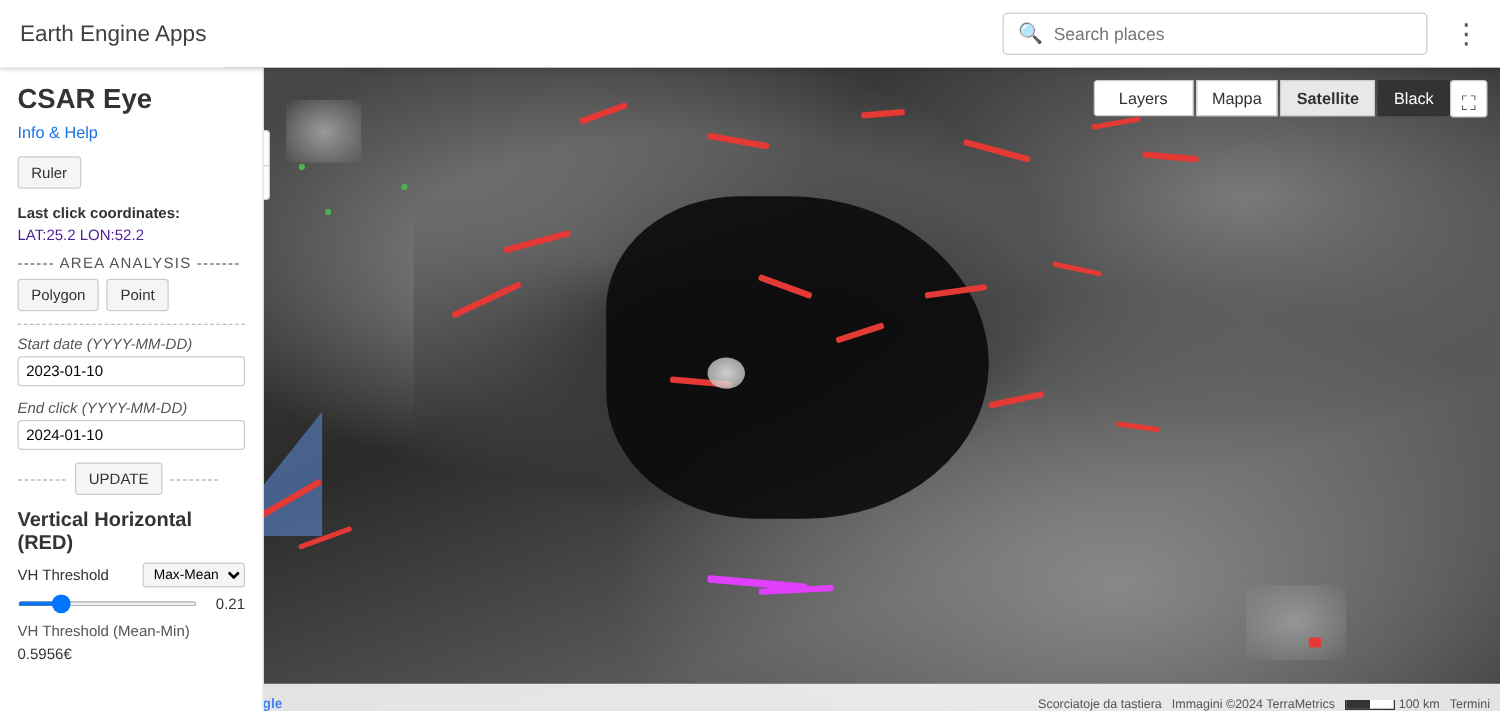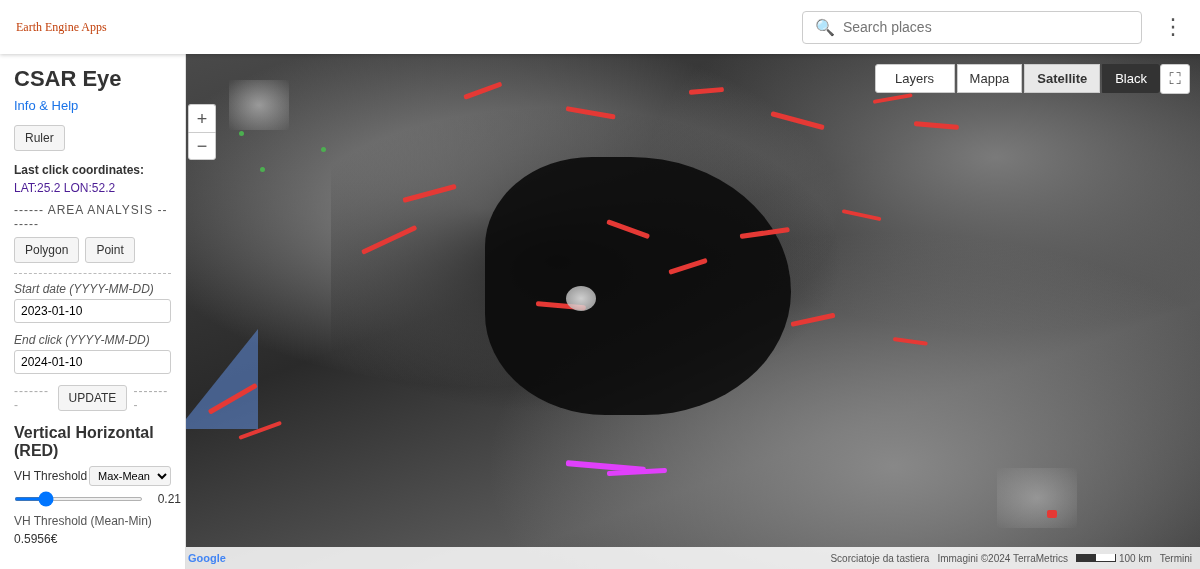--- a/index.html
+++ b/index.html
@@ -11,25 +11,24 @@
       top: 0; left: 0; right: 0;
       height: 54px;
       background: #fff;
       display: flex;
       align-items: center;
       padding: 0 16px;
       box-shadow: 0 1px 4px rgba(0,0,0,0.2);
       z-index: 100;
     }
     #header .app-title {
-      font-size: 12px;
+      font-size: 18px;
       font-weight: 500;
-      color: #c2410c;
+      color: #404040;
       margin-right: auto;
-      font-family: Liberation Serif, serif;
     }
     #header .search-bar {
       display: flex;
       align-items: center;
       border: 1px solid #ccc;
       border-radius: 4px;
       padding: 6px 12px;
       width: 340px;
       background: #fff;
     }
@@ -50,21 +49,21 @@
       margin-left: 20px;
       font-size: 22px;
       color: #555;
       cursor: pointer;
     }
 
     
     #sidebar {
       position: absolute;
       top: 54px; left: 0;
-      width: 186px;
+      width: 211px;
       height: calc(569px - 54px);
       background: #fff;
       z-index: 50;
       overflow-y: auto;
       border-right: 1px solid #e0e0e0;
       padding: 12px 14px;
       font-size: 13px;
       color: #333;
     }
     #sidebar h2 {
@@ -326,21 +325,21 @@
       height: 100px;
       clip-path: polygon(0 100%, 100% 0, 100% 100%);
     }
 
     
     .map-controls-wrapper {
       position: absolute;
       top: 0; left: 0; right: 0; bottom: 0;
       pointer-events: none;
     }
-    .map-controls-wrapper > * { pointer-events: all; }
+    .map-controls-wrapper > * { pointer-events: all; align-items: flex-end; }
   </style>
 </head>
 <body>
 
 <div id="header">
   <div class="app-title">Earth Engine Apps</div>
   <div class="search-bar">
     <span class="search-icon">🔍</span>
     <input type="text" placeholder="Search places" style="">
   </div>

